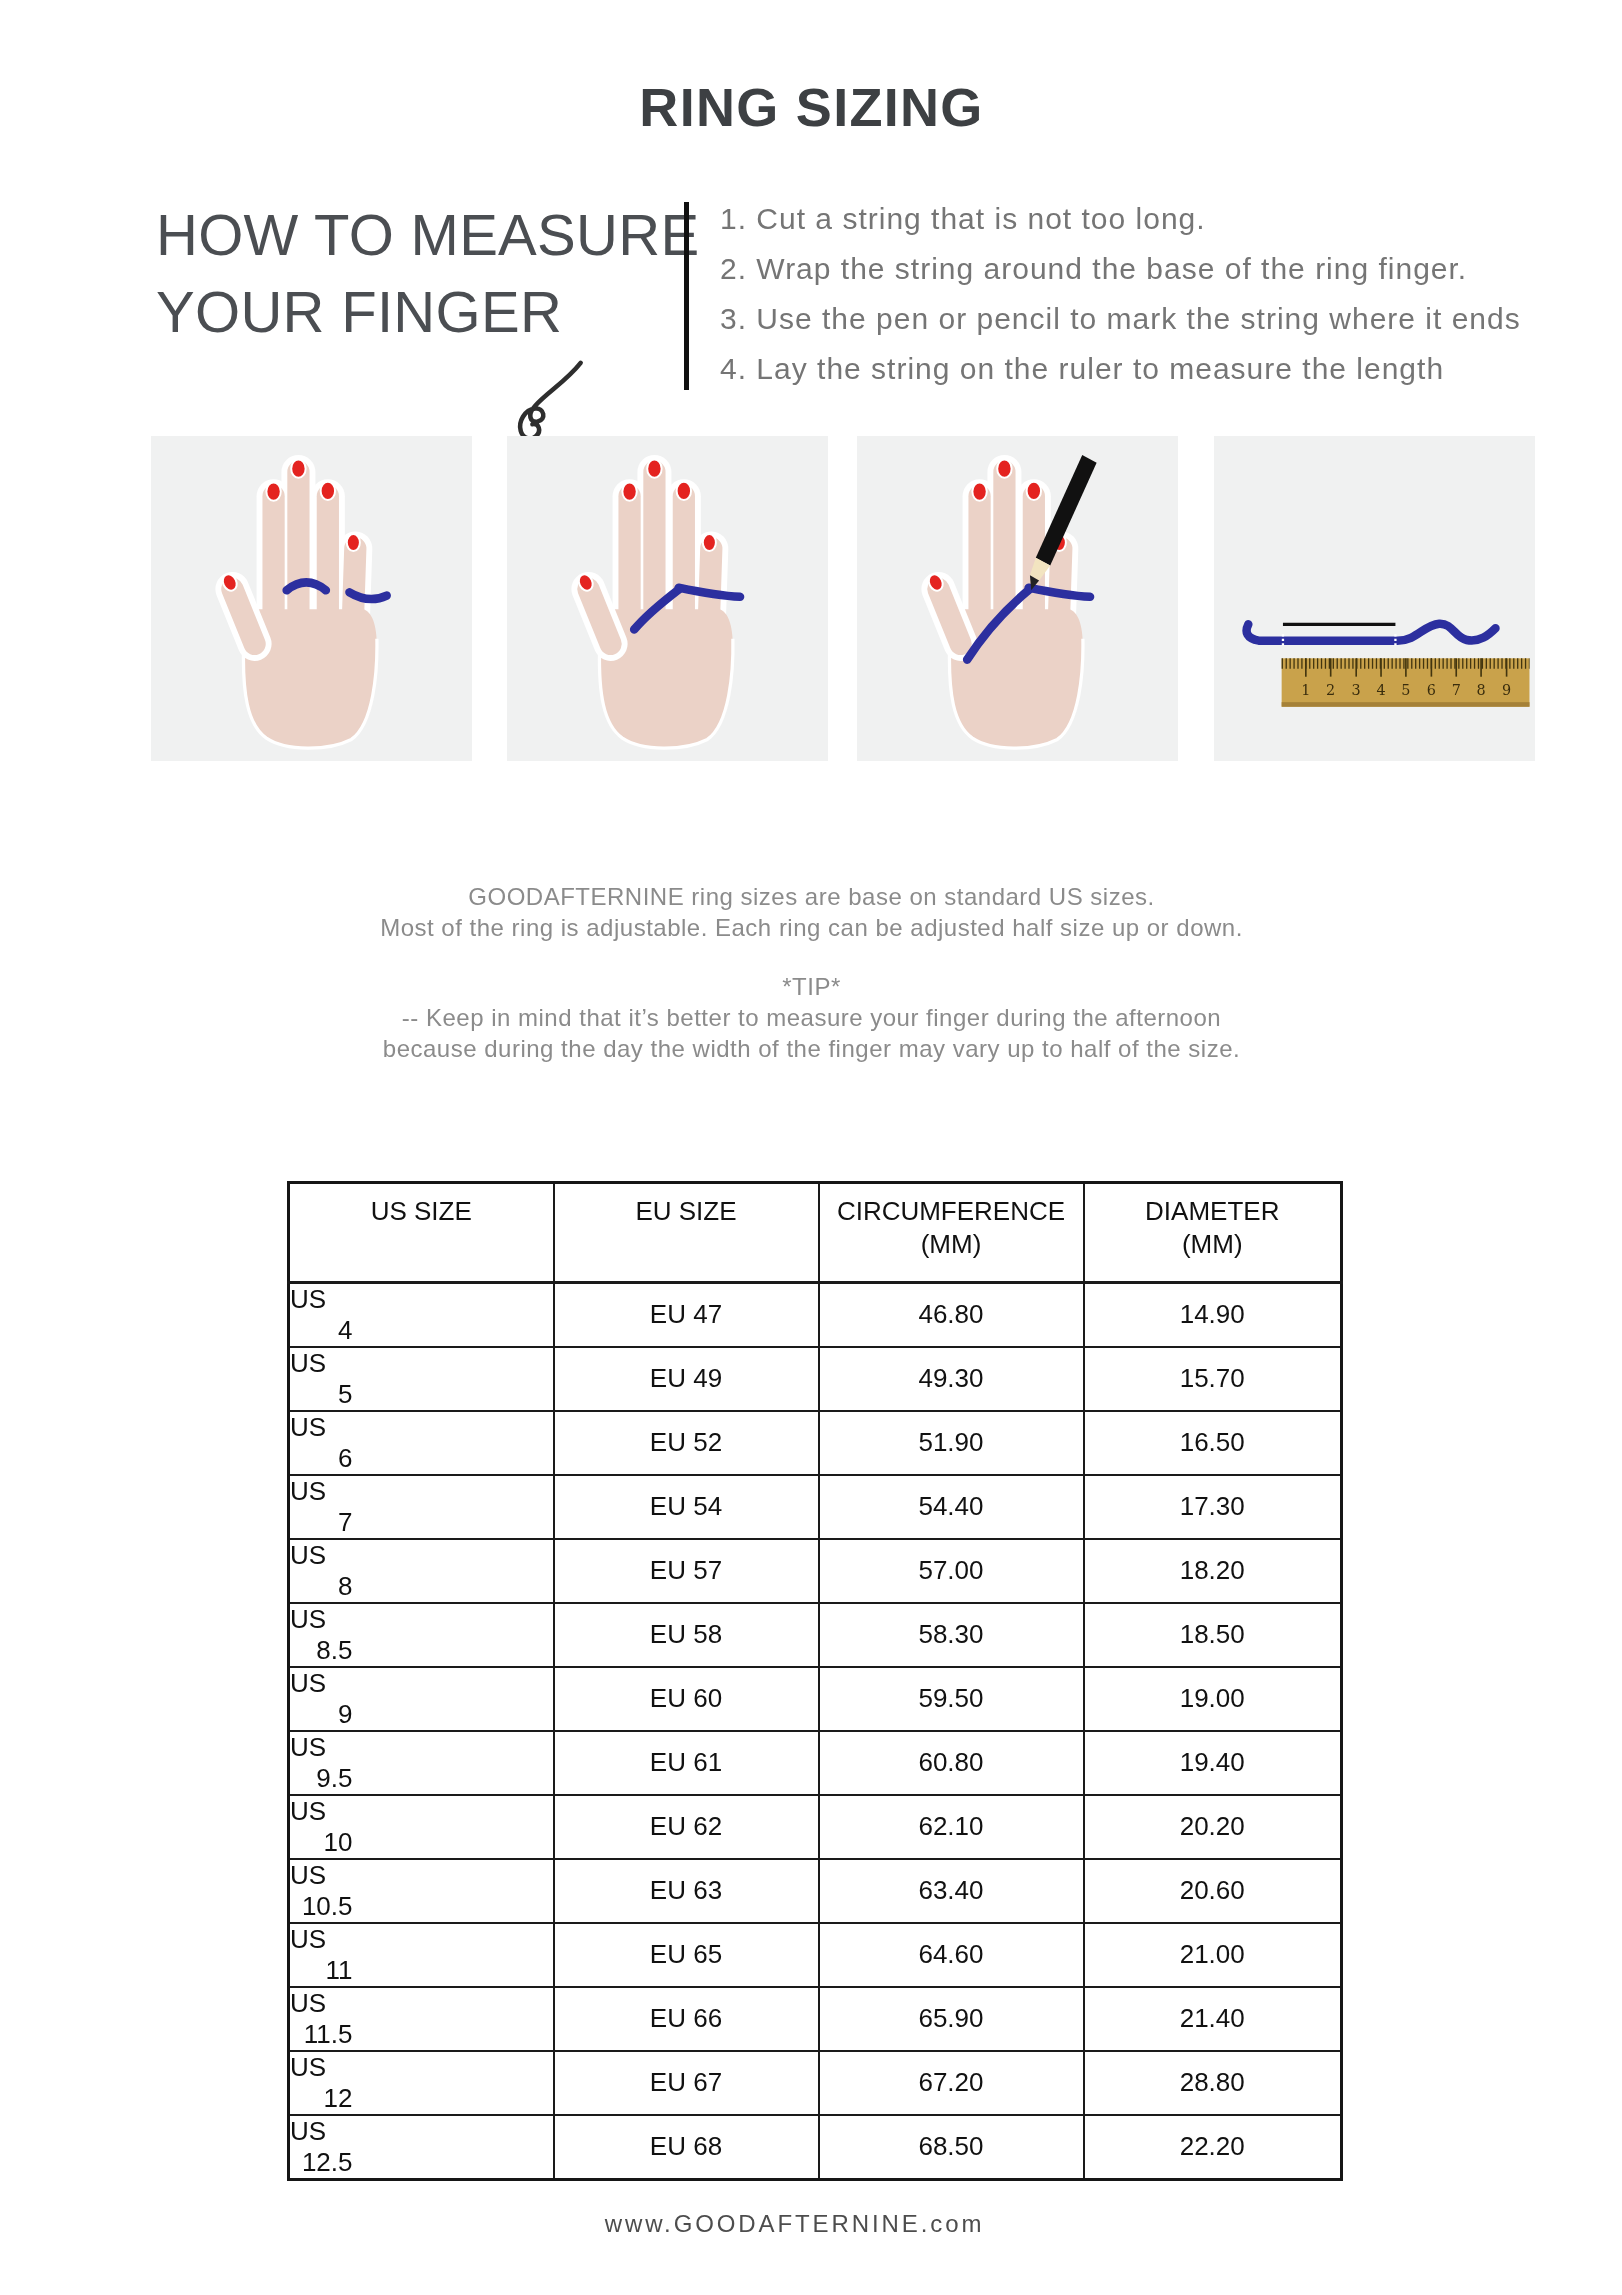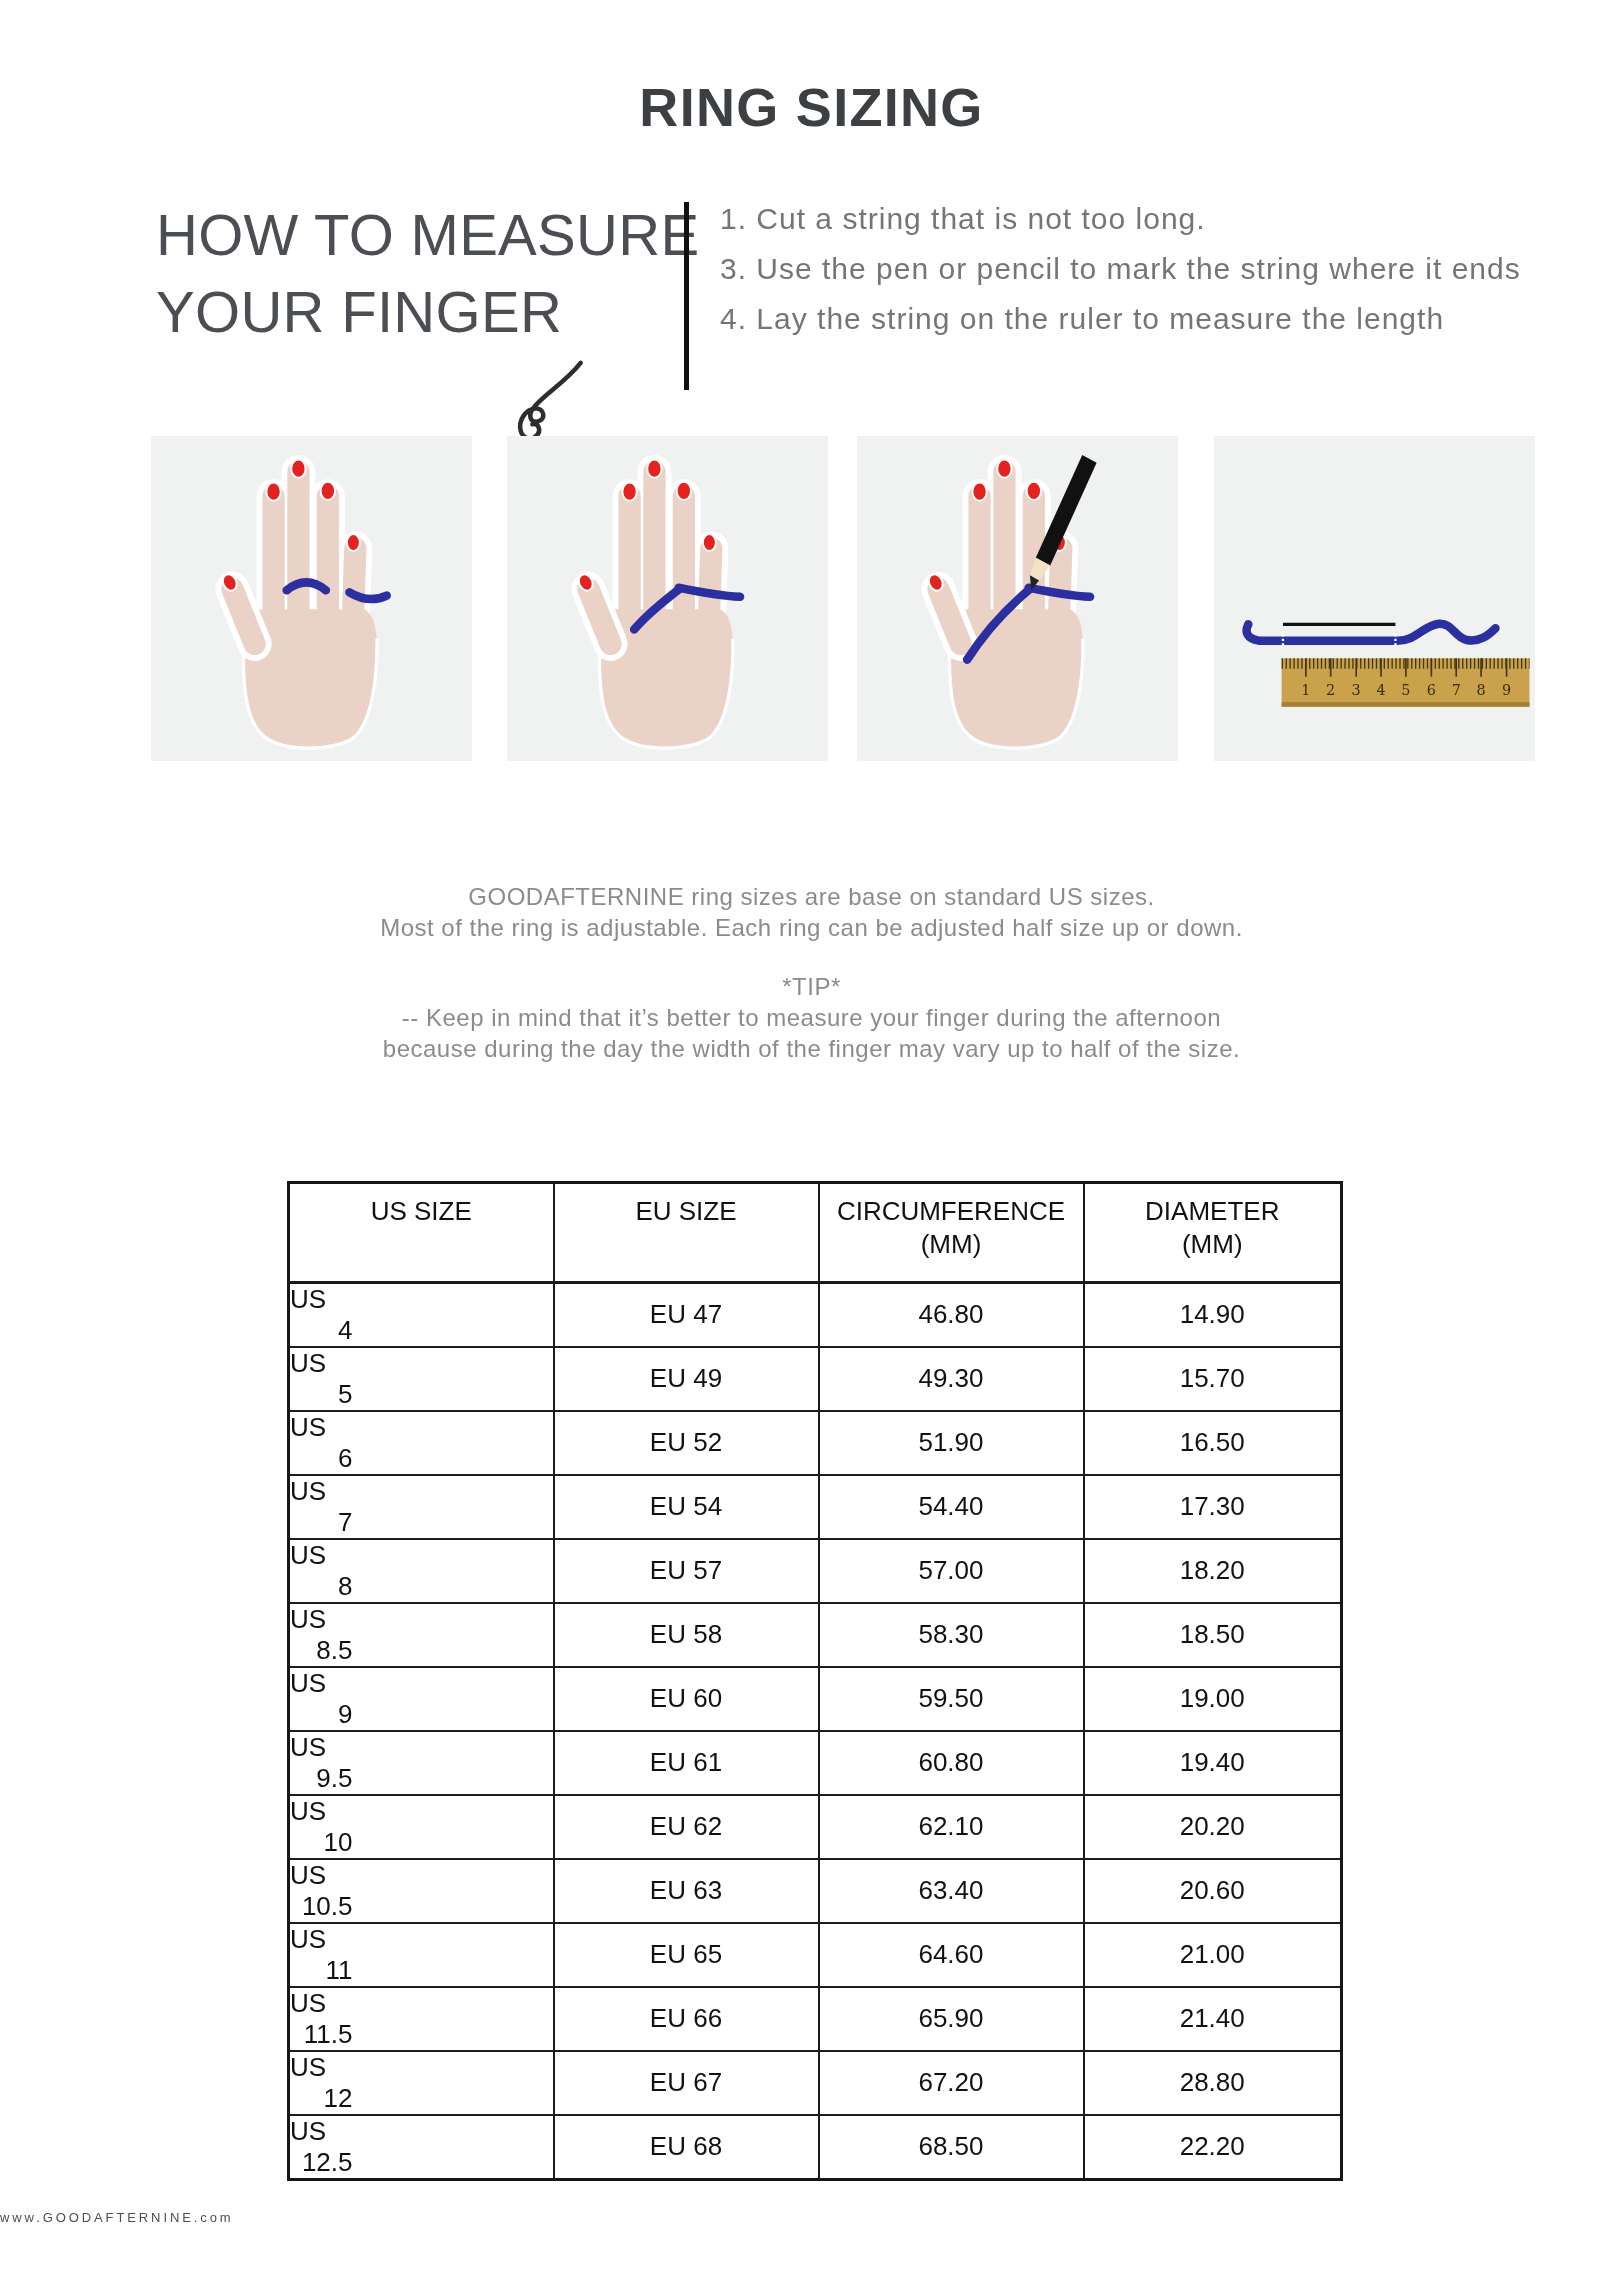--- a/index.html
+++ b/index.html
@@ -35,22 +35,22 @@
               text-align:center;font-weight:400;padding:0;}
   table.sizes{border:3.3px solid #161616;}
   table.sizes thead th{height:86px;vertical-align:top;padding-top:10.5px;line-height:33px;
               border-bottom-width:3.3px;}
   table.sizes tbody td{height:57px;vertical-align:middle;}
   .uscell{display:flex;justify-content:center;align-items:flex-start;flex-direction:column;}
   .uscell .usnum{display:inline-block;width:56px;text-align:right;margin-left:6.5px;}
   col.c1{width:265px}col.c2{width:265px}col.c3{width:265px}col.c4{width:258px}
 
   
-  .footer{position:absolute;left:0;top:2210px;width:1589px;
-          font-size:13px;color:#4d4d4d;letter-spacing:2.9px;}
+  .footer{position:absolute;left:0;top:2210px;width:1589px;text-align:center;
+          font-size:24px;color:#4d4d4d;letter-spacing:2.9px;}
 </style>
 </head>
 <body>
 
 <div class="page">
 
   <div class="title">RING SIZING</div>
 
   <div class="howto-heading">
     <div>HOW TO MEASURE</div>
@@ -59,20 +59,21 @@
 
   <svg class="doodle" viewBox="0 0 130 135">
     <path d="M122,6 C100,34 72,50 52,72 C40,85 44,98 56,96 C70,93 66,74 52,76
              C36,78 26,96 30,110 C33,122 46,126 54,118 C62,110 58,98 48,100" fill="none" stroke="#2e2e2e" stroke-width="7" stroke-linecap="round"></path>
   </svg>
 
   <div class="steps-rule"></div>
 
   <div class="steps">
     <div>1. Cut a string that is not too long.</div>
+    <div>2. Wrap the string around the base of the ring finger.</div>
     <div>3. Use the pen or pencil to mark the string where it ends</div>
     <div>4. Lay the string on the ruler to measure the length</div>
   </div>
 
   <svg width="0" height="0" style="position:absolute">
     <defs>
       <g id="hand">
 
         <g stroke="#ffffff" stroke-width="52" stroke-linecap="round" fill="none">
           <path d="M187,92 L187,275"></path>

